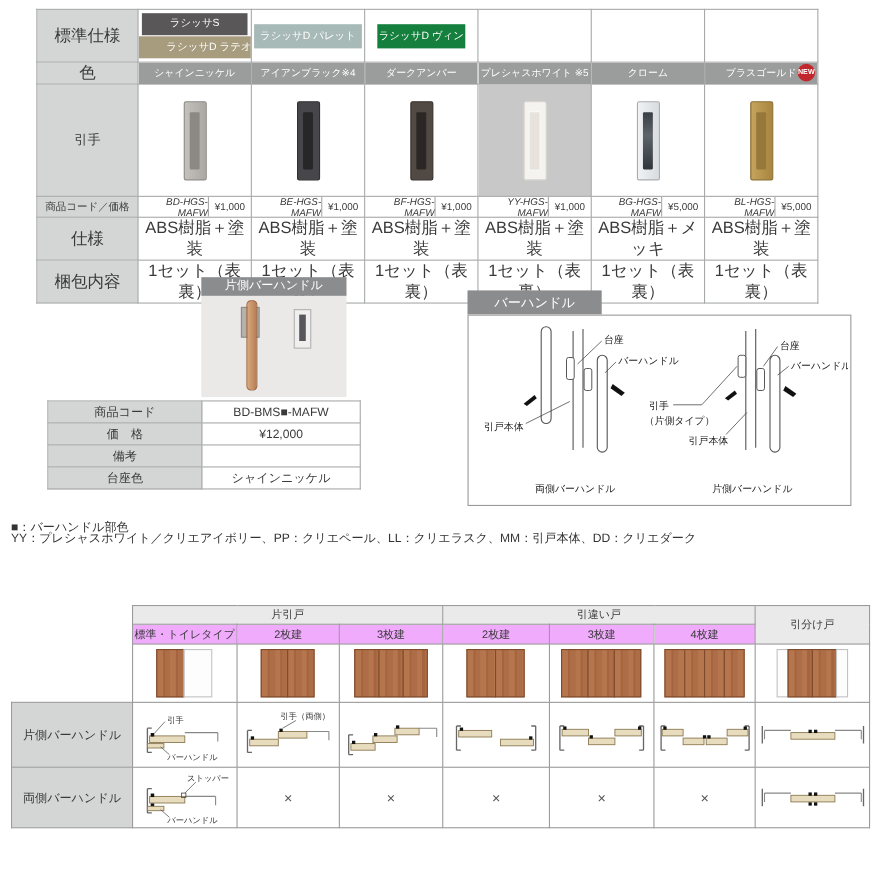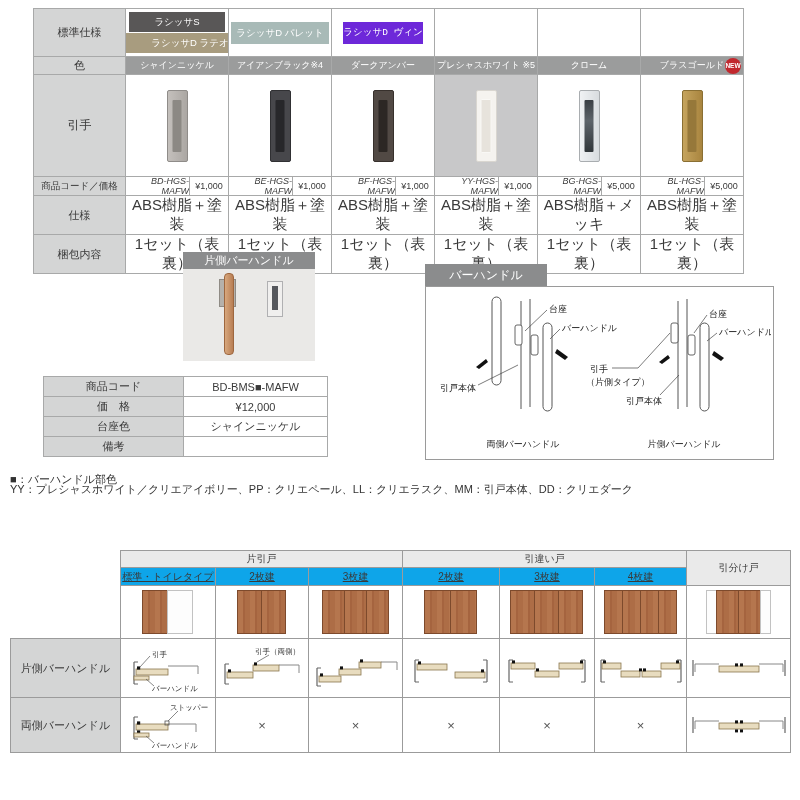--- a/index.html
+++ b/index.html
@@ -3,33 +3,33 @@
 <meta charset="utf-8">
 <style>
   html,body{margin:0;padding:0;background:#fff;}
   .page{position:relative;width:800px;height:800px;background:#fff;overflow:hidden;
         font-family:"Liberation Sans","DejaVu Sans",sans-serif;color:#3a3a3a;}
   table{border-collapse:collapse;table-layout:fixed;}
 
   
   .spec{position:absolute;left:33px;top:8px;width:710px;}
   .spec td{border:1px solid #a8a9a9;text-align:center;vertical-align:middle;padding:0;overflow:hidden;}
-  .spec .lbl{background:#d4d5d5;font-size:11px;}
+  .spec .lbl{background:#d4d5d5;font-size:15px;}
   .row-std{height:48px;}
   .row-color{height:18px;}
   .row-handle{height:102px;}
   .row-code{height:18px;}
   .row-spec{height:18px;}
   .row-pack{height:18px;}
   .chip{background:#9b9c9c;color:#fff;font-size:9px;position:relative;}
   .badge{display:block;width:96px;height:20px;line-height:20px;margin:1px auto;color:#fff;font-size:9.5px;}
   .badge-s{background:#595757;}
   .badge-lateo{background:#a89c7f;padding-left:16px;}
   .badge-palette{background:#a8bab7;width:98px;height:22px;line-height:22px;}
-  .badge-vintia{background:#6d28d9;width:80px;height:22px;line-height:22px;font-family:Liberation Mono, monospace;}
+  .badge-vintia{background:#15803d;width:80px;height:22px;line-height:22px;}
   .new-badge{position:absolute;right:2px;top:1px;width:16px;height:16px;border-radius:50%;
              background:#c1272d;color:#fff;font-size:6.5px;line-height:16px;font-weight:bold;text-align:center;}
   .handle{position:relative;width:19px;height:70px;margin:0 auto;border-radius:2px;}
   .handle-inner{position:absolute;left:50%;top:50%;transform:translate(-50%,-50%);width:9px;height:52px;border-radius:1px;}
   .h-nickel{background:linear-gradient(90deg,#c4c0bc,#aba7a3);border:1px solid #8f8c89;}
   .h-nickel .handle-inner{background:#8c8984;}
   .h-iron{background:#47474b;border:1px solid #303033;}
   .h-iron .handle-inner{background:#27272a;}
   .h-amber{background:#514944;border:1px solid #37302c;}
   .h-amber .handle-inner{background:#2c2724;}
@@ -48,37 +48,37 @@
   
   .bar-title{position:absolute;background:#8b8c8d;color:#fff;text-align:center;}
   .t-oneside{left:183px;top:252px;width:132px;height:17px;line-height:17px;font-size:11px;}
   .t-diagram{left:425px;top:264px;width:122px;height:22px;line-height:22px;font-size:12px;}
   .photo-box{position:absolute;left:183px;top:269px;width:132px;height:92px;background:#eae9e7;}
   .pb-plate{position:absolute;left:36px;top:10px;width:15px;height:26px;background:#b5b1ab;border:1px solid #8f8b85;}
   .pb-bar{position:absolute;left:41px;top:4px;width:8px;height:80px;border-radius:4px;
           background:linear-gradient(90deg,#d8a87e,#b87e54);border:1px solid #9e673f;}
   .pb-pull{position:absolute;left:84px;top:12px;width:14px;height:34px;background:#f0efee;border:1px solid #b0b0b2;}
   .pb-pull-inner{margin:4px auto 0;width:6px;height:24px;background:#55575c;}
-  .mini{position:absolute;left:43px;top:376px;width:285px;}
+  .mini{position:absolute;left:43px;top:364px;width:285px;}
   .mini td{border:1px solid #a8a9a9;height:19px;font-size:11px;text-align:center;vertical-align:middle;padding:0;}
   .mini .lbl{background:#d4d5d5;width:139px;}
   .diagram-box{position:absolute;left:425px;top:286px;width:347px;height:172px;border:1px solid #9a9a9a;background:#fff;}
 
   
   .note{position:absolute;left:10px;font-size:11px;color:#333;}
   .note1{top:472px;}
   .note2{top:482px;}
   .sec-head{position:absolute;left:10px;top:517px;font-size:13px;font-weight:bold;color:#222;}
 
   
   .mt{position:absolute;left:10px;top:550px;width:780px;}
   .mt td{border:1px solid #9b9b9b;text-align:center;vertical-align:middle;padding:0;overflow:hidden;}
   .mt .blank{border:none;background:transparent;}
   .mt .ghead{background:#eaeaea;font-size:10px;height:16px;}
-  .mt .shead{background:#0ea5e9;font-size:10px;height:17px;text-decoration:underline;}
+  .mt .shead{background:#f0abfc;font-size:10px;height:17px;}
   .mt .rlbl{background:#d4d5d5;font-size:11px;}
   .mt .cross{font-size:13px;color:#555;}
   .r-doors{height:53px;}
   .r-one{height:59px;}
   .r-both{height:55px;}
   .doors{display:flex;width:fit-content;margin:0 auto;height:44px;}
   .wood{background:repeating-linear-gradient(90deg,#b5764e 0px,#b5764e 5px,#a5643f 5px,#a5643f 7px,#ad6d46 7px,#ad6d46 12px);
         border:1px solid #7d4a2c;margin-left:-1px;height:44px;box-sizing:border-box;}
   .open{background:#fdfdfd;border:1px solid #c2c2c2;margin-left:-1px;height:44px;box-sizing:border-box;}
   .mini-svg{display:block;margin:0 auto;}
@@ -244,26 +244,26 @@
     <tbody>
         <tr>
       <td class="lbl">商品コード</td>
       <td>BD-BMS■-MAFW</td>
     </tr>
     <tr>
       <td class="lbl">価　格</td>
       <td>¥12,000</td>
     </tr>
     <tr>
+      <td class="lbl">備考</td>
+      <td></td>
+    </tr>
+    <tr>
       <td class="lbl">台座色</td>
       <td>シャインニッケル</td>
-    </tr>
-    <tr>
-      <td class="lbl">備考</td>
-      <td></td>
     </tr>
   </tbody>
     </table>
 
   <div class="bar-title t-diagram">バーハンドル</div>
   <div class="diagram-box">
     <svg width="345" height="170" viewBox="0 0 345 170">
 
       <g>
         <line class="bd-line" x1="95" y1="14" x2="95" y2="122"></line>

